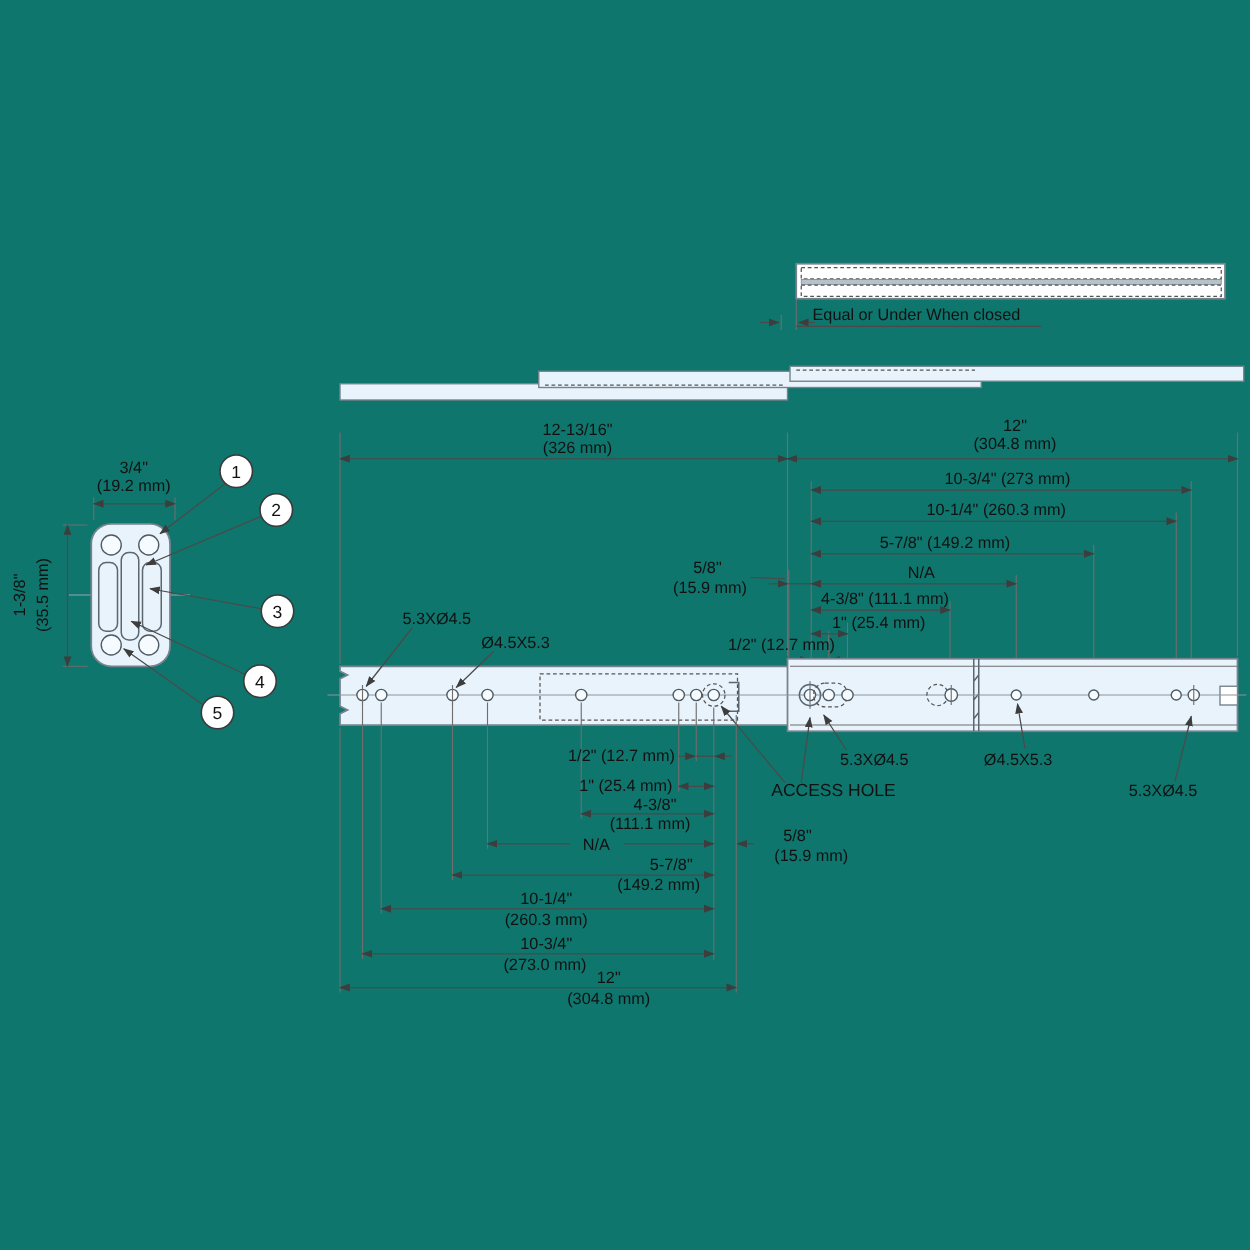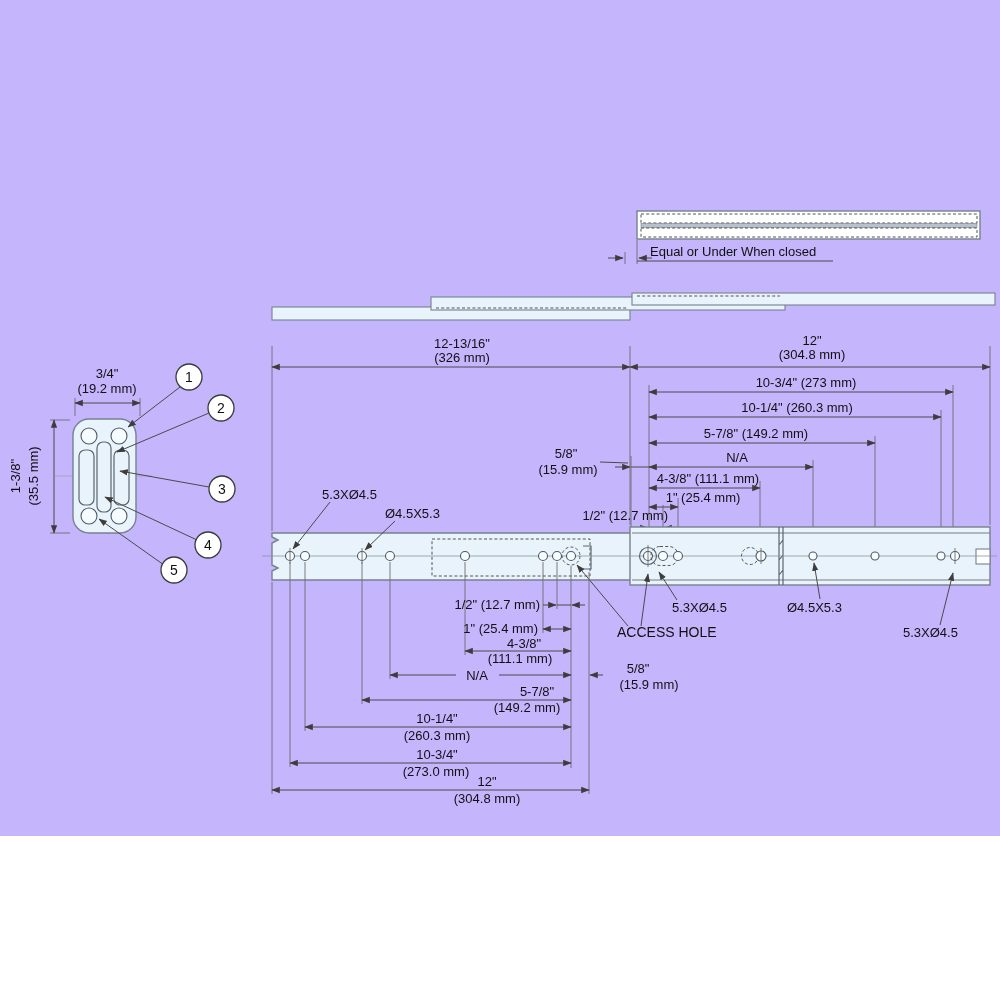--- a/index.html
+++ b/index.html
@@ -1,16 +1,16 @@
 <!DOCTYPE html>
 <html><head>
 <meta charset="utf-8">
 <style>
   html,body{margin:0;padding:0;background:#ffffff;}
-  #stage{position:relative;width:1000px;height:836px;background:#c4b5fd;overflow:hidden;}
+  #stage{position:relative;width:1000px;height:1000px;background:#0f766e;overflow:hidden;}
   svg{position:absolute;left:0;top:0;}
   text{font-family:"Liberation Sans","DejaVu Sans",sans-serif;font-size:13px;fill:#111;}
   .ctr{text-anchor:middle;}
   .end{text-anchor:end;}
   .big{font-size:14px;}
   .dim{stroke:#4a4a4a;stroke-width:1;fill:none;}
   .ext{stroke:#6e6e6e;stroke-width:0.9;fill:none;}
   .rail{fill:#e9f3fb;stroke:#76828c;stroke-width:1.4;}
   .railthin{fill:#e9f3fb;stroke:#76828c;stroke-width:1.1;}
   .dash{fill:none;stroke:#555;stroke-width:1;stroke-dasharray:3 2.2;}

